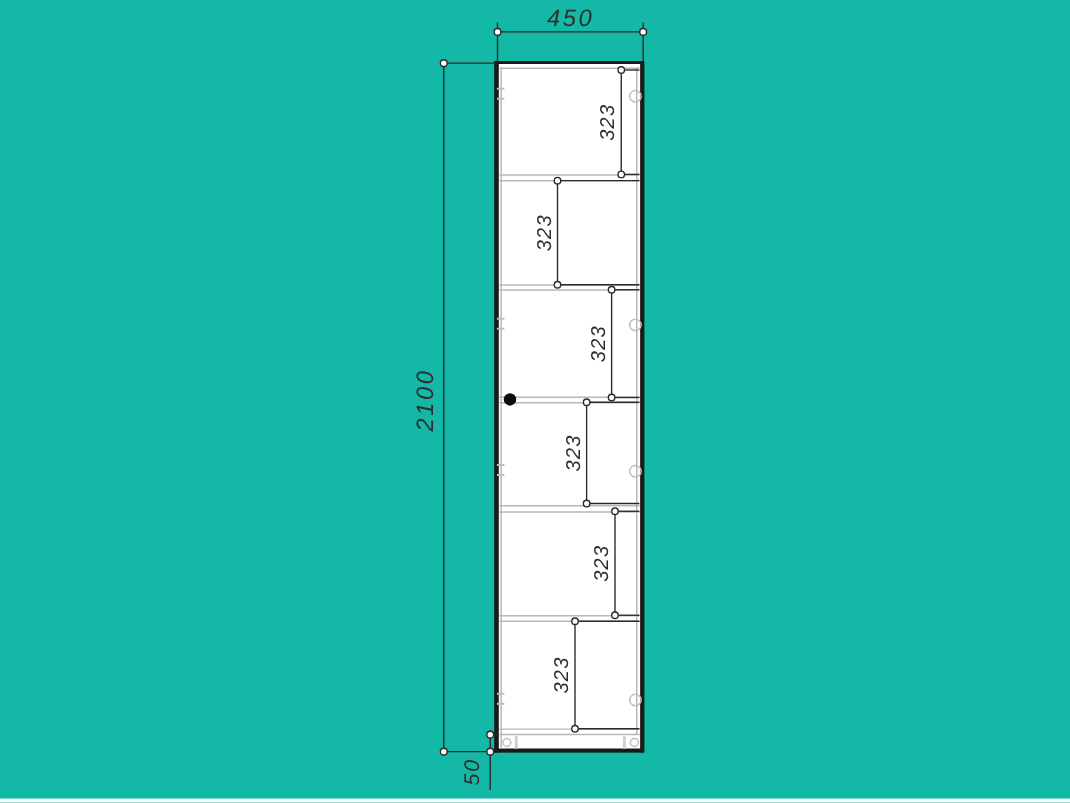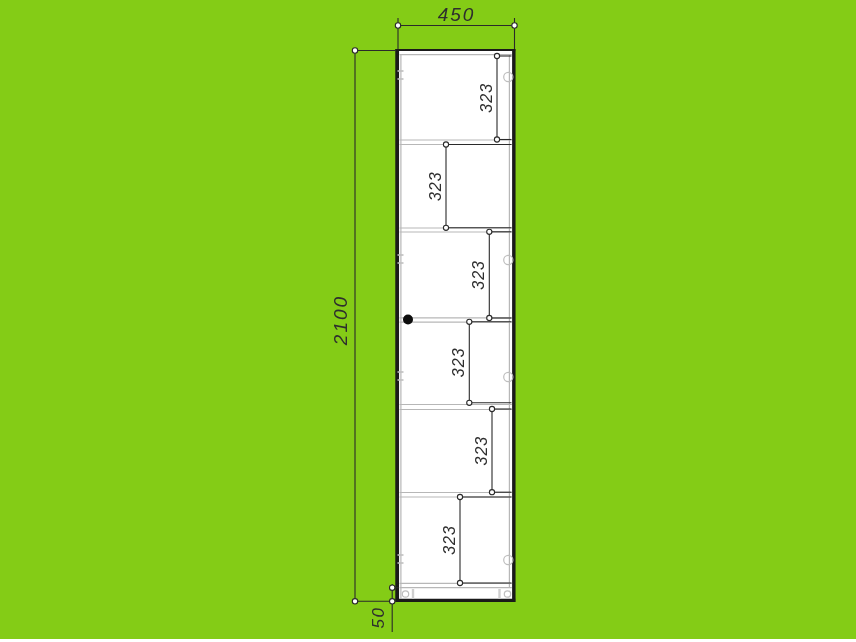--- a/index.html
+++ b/index.html
@@ -1,16 +1,16 @@
 <!DOCTYPE html>
 <html><head>
 <meta charset="utf-8">
 <style>
   html,body{margin:0;padding:0;background:#ffffff;}
-  .stage{position:relative;width:856px;height:639px;background:#84cc16;overflow:hidden;}
+  .stage{position:relative;width:856px;height:639px;background:#14b8a6;overflow:hidden;}
   svg{display:block;}
   text{
     font-family:"Liberation Sans", sans-serif;
     font-style:italic;
     fill:#2e2e2e;
   }
   .dim-big{font-size:19px;letter-spacing:2px;}
   .dim-mid{font-size:17px;letter-spacing:1.5px;}
   .dim-sec{font-size:16px;letter-spacing:1px;}
 </style>

